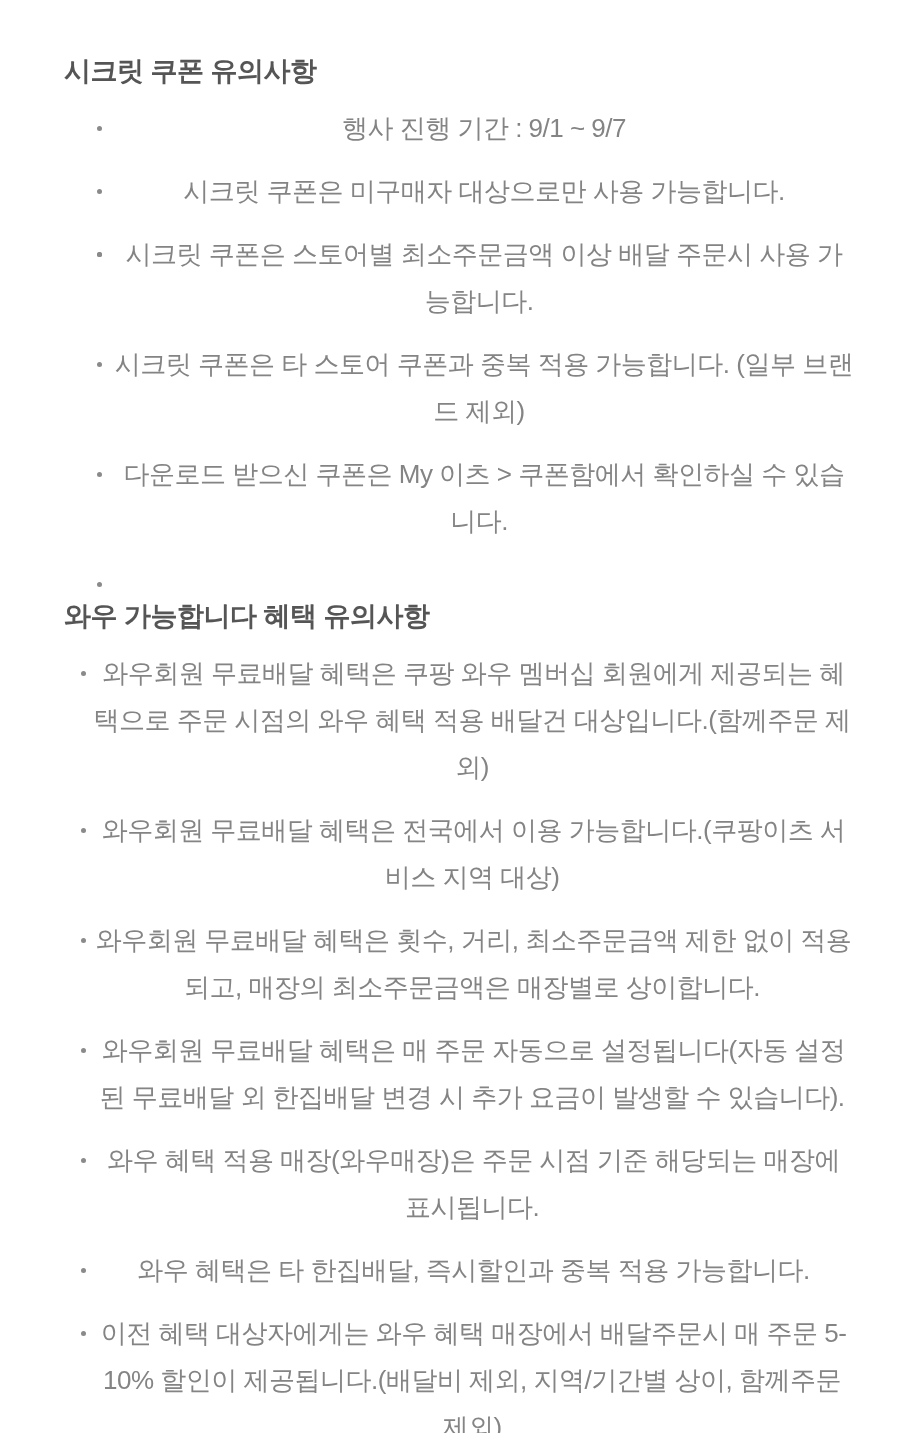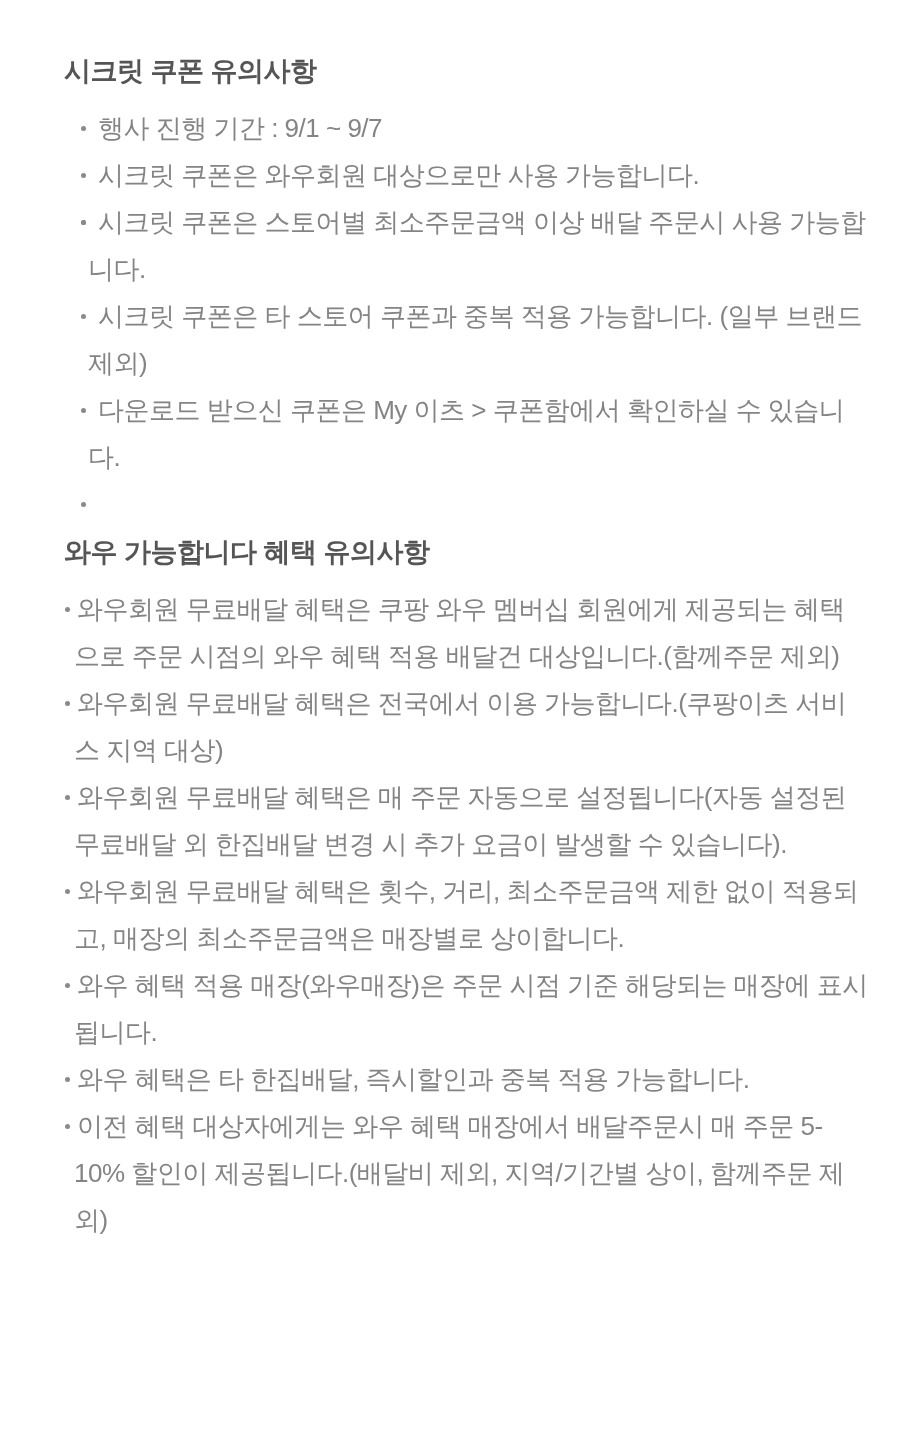--- a/index.html
+++ b/index.html
@@ -33,21 +33,22 @@
     list-style: none;
     margin: 0;
     padding: 0;
     font-size: 26px;
     color: #848484;
     letter-spacing: -0.5px;
   }
   .notice-list li {
     position: relative;
     line-height: 47px;
-    margin: 0;
+    margin: 16px;
+    text-align: center;
   }
   
   .indent-deep li {
     padding-left: 24px;
     text-indent: 10px;
   }
   .indent-deep li .bullet { left: 17px; }
   
   .indent-shallow li {
     padding-left: 10px;
@@ -66,36 +67,36 @@
 </style>
 </head>
 <body>
 
 <div class="page">
 
   <section class="notice-section">
     <h2 class="section-title">시크릿 쿠폰 유의사항</h2>
     <ul class="notice-list indent-deep">
       <li><span class="bullet"></span><span>행사 진행 기간 : 9/1 ~ 9/7</span></li>
-      <li><span class="bullet"></span><span>시크릿 쿠폰은 와우회원 대상으로만 사용 가능합니다.</span></li>
+      <li><span class="bullet"></span><span>시크릿 쿠폰은 미구매자 대상으로만 사용 가능합니다.</span></li>
       <li><span class="bullet"></span></li>
       <li><span class="bullet"></span><span>시크릿 쿠폰은 스토어별 최소주문금액 이상 배달 주문시 사용 가능합니다.</span></li>
       <li><span class="bullet"></span><span>시크릿 쿠폰은 타 스토어 쿠폰과 중복 적용 가능합니다. (일부 브랜드 제외)</span></li>
       <li><span class="bullet"></span><span>다운로드 받으신 쿠폰은 My 이츠 &gt; 쿠폰함에서 확인하실 수 있습니다.</span></li>
       <li><span class="bullet"></span></li>
     </ul>
   </section>
 
   <section class="notice-section">
     <h2 class="section-title">와우 가능합니다 혜택 유의사항</h2>
     <ul class="notice-list indent-shallow">
       <li><span class="bullet"></span><span>와우회원 무료배달 혜택은 쿠팡 와우 멤버십 회원에게 제공되는 혜택으로 주문 시점의 와우 혜택 적용 배달건 대상입니다.(함께주문 제외)</span></li>
       <li><span class="bullet"></span><span>와우회원 무료배달 혜택은 전국에서 이용 가능합니다.(쿠팡이츠 서비스 지역 대상)</span></li>
+      <li><span class="bullet"></span><span>와우회원 무료배달 혜택은 횟수, 거리, 최소주문금액 제한 없이 적용되고, 매장의 최소주문금액은 매장별로 상이합니다.</span></li>
       <li><span class="bullet"></span><span>와우회원 무료배달 혜택은 매 주문 자동으로 설정됩니다(자동 설정된 무료배달 외 한집배달 변경 시 추가 요금이 발생할 수 있습니다).</span></li>
-      <li><span class="bullet"></span><span>와우회원 무료배달 혜택은 횟수, 거리, 최소주문금액 제한 없이 적용되고, 매장의 최소주문금액은 매장별로 상이합니다.</span></li>
       <li><span class="bullet"></span><span>와우 혜택 적용 매장(와우매장)은 주문 시점 기준 해당되는 매장에 표시됩니다.</span></li>
       <li><span class="bullet"></span><span>와우 혜택은 타 한집배달, 즉시할인과 중복 적용 가능합니다.</span></li>
       <li><span class="bullet"></span><span>이전 혜택 대상자에게는 와우 혜택 매장에서 배달주문시 매 주문 5-10% 할인이 제공됩니다.(배달비 제외, 지역/기간별 상이, 함께주문 제외)</span></li>
       <li></li>
     </ul>
   </section>
 
 </div>
 
 </body></html>

